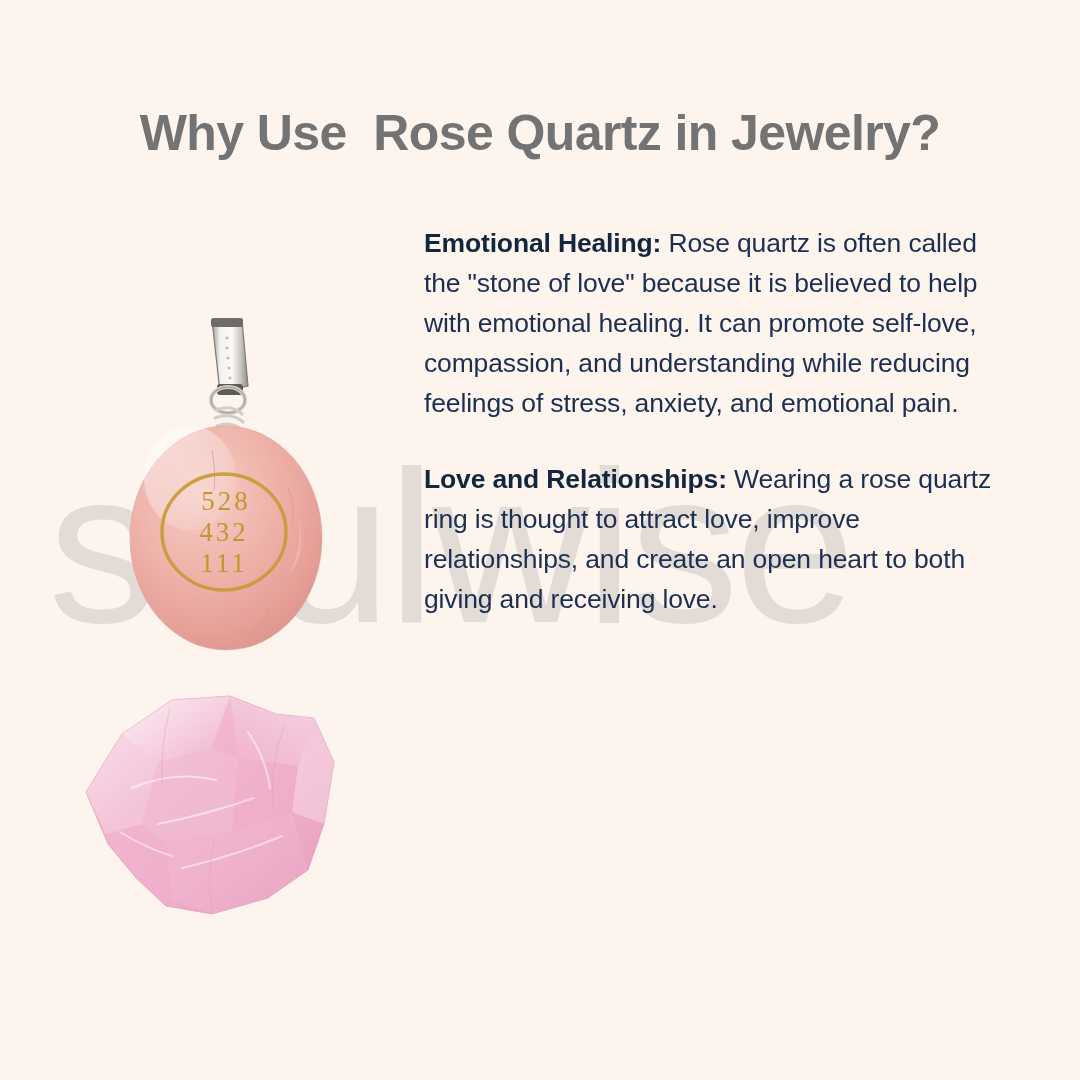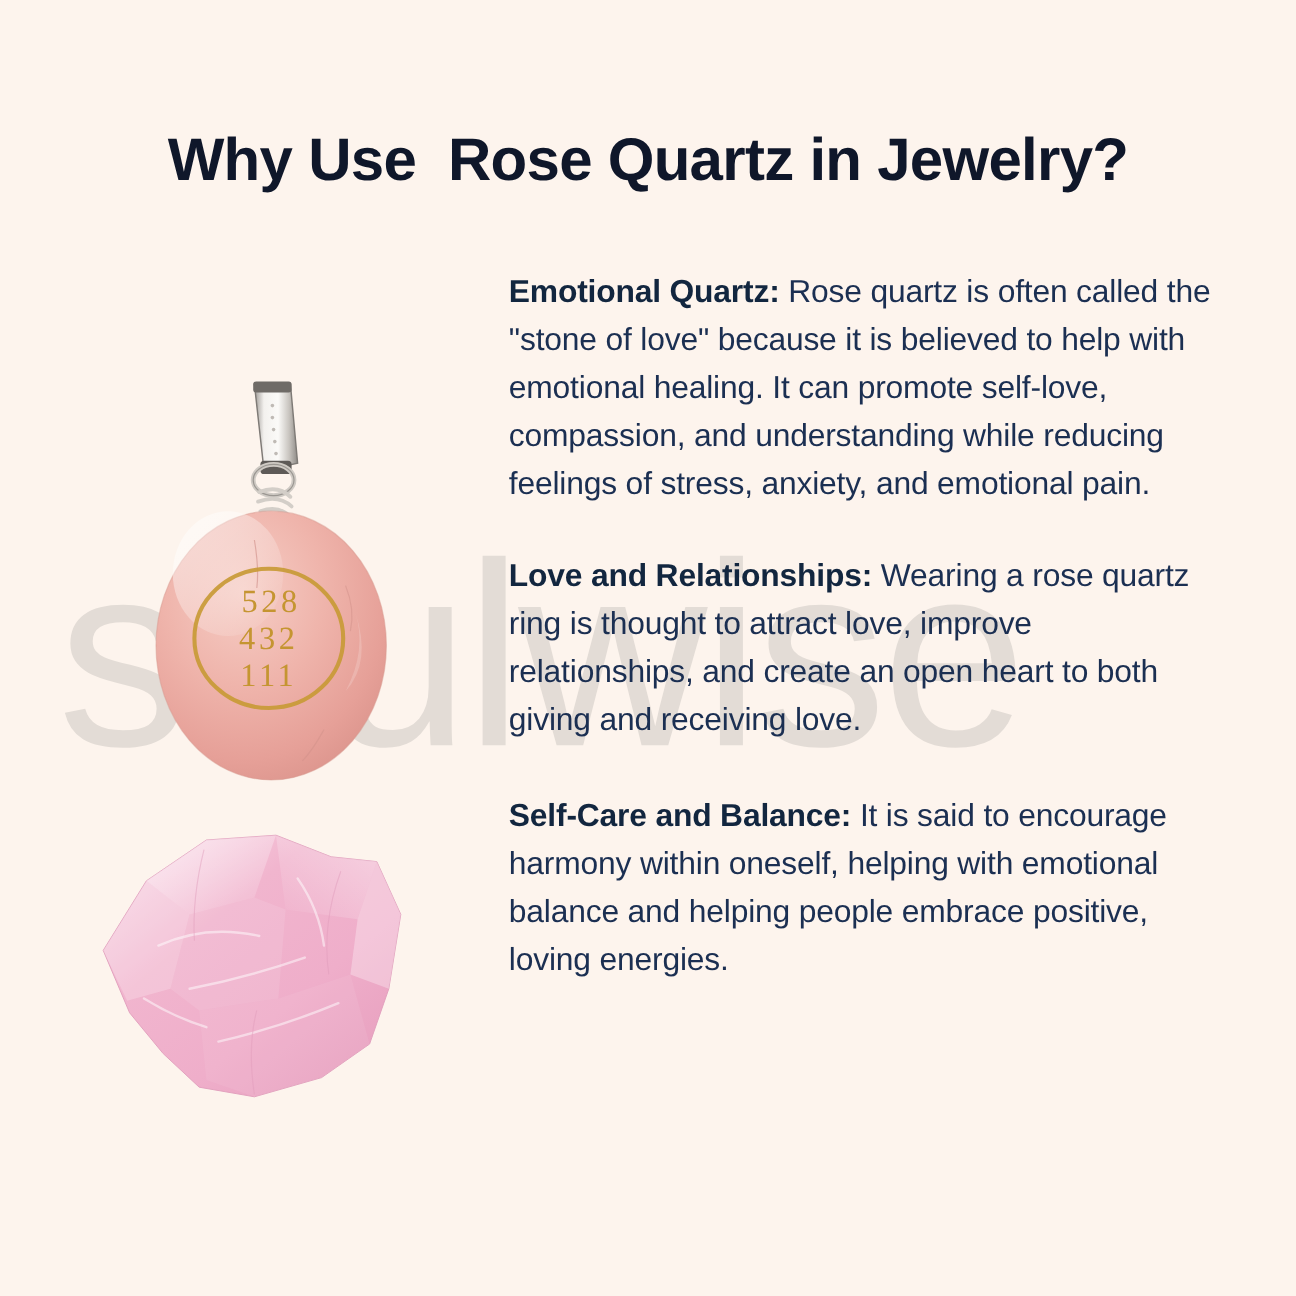--- a/index.html
+++ b/index.html
@@ -45,21 +45,21 @@
   .title {
     position: absolute;
     left: 0;
     top: 104px;
     width: 1080px;
     text-align: center;
     font-family: "Liberation Sans", sans-serif;
     font-size: 50px;
     font-weight: bold;
     letter-spacing: -0.6px;
-    color: #0f172a;
+    color: #737373;
     z-index: 6;
     white-space: pre;
   }
 
   
   .text-col {
     position: absolute;
     left: 424px;
     top: 196px;
     width: 588px;
@@ -211,26 +211,23 @@
           <path d="M222 34 q-16 44 -10 86"></path>
           <path d="M150 220 q-6 -40 2 -70"></path>
         </g>
       </g>
     </svg>
   </div>
 
   <div class="text-col">
 
     <p class="para para-1">
-      <span class="lead">Emotional Quartz:</span><span> Rose quartz is often called the "stone of love" because it is believed to help with emotional healing. It can promote self-love, compassion, and understanding while reducing feelings of stress, anxiety, and emotional pain.</span>
+      <span class="lead">Emotional Healing:</span><span> Rose quartz is often called the "stone of love" because it is believed to help with emotional healing. It can promote self-love, compassion, and understanding while reducing feelings of stress, anxiety, and emotional pain.</span>
     </p>
 
     <p class="para para-2">
       <span class="lead">Love and Relationships:</span><span> Wearing a rose quartz ring is thought to attract love, improve relationships, and create an open heart to both giving and receiving love.</span>
     </p>
 
-    <p class="para para-3">
-      <span class="lead">Self-Care and Balance:</span><span> It is said to encourage harmony within oneself, helping with emotional balance and helping people embrace positive, loving energies.</span>
-    </p>
 
   </div>
 
 </div>
 
 </body></html>

